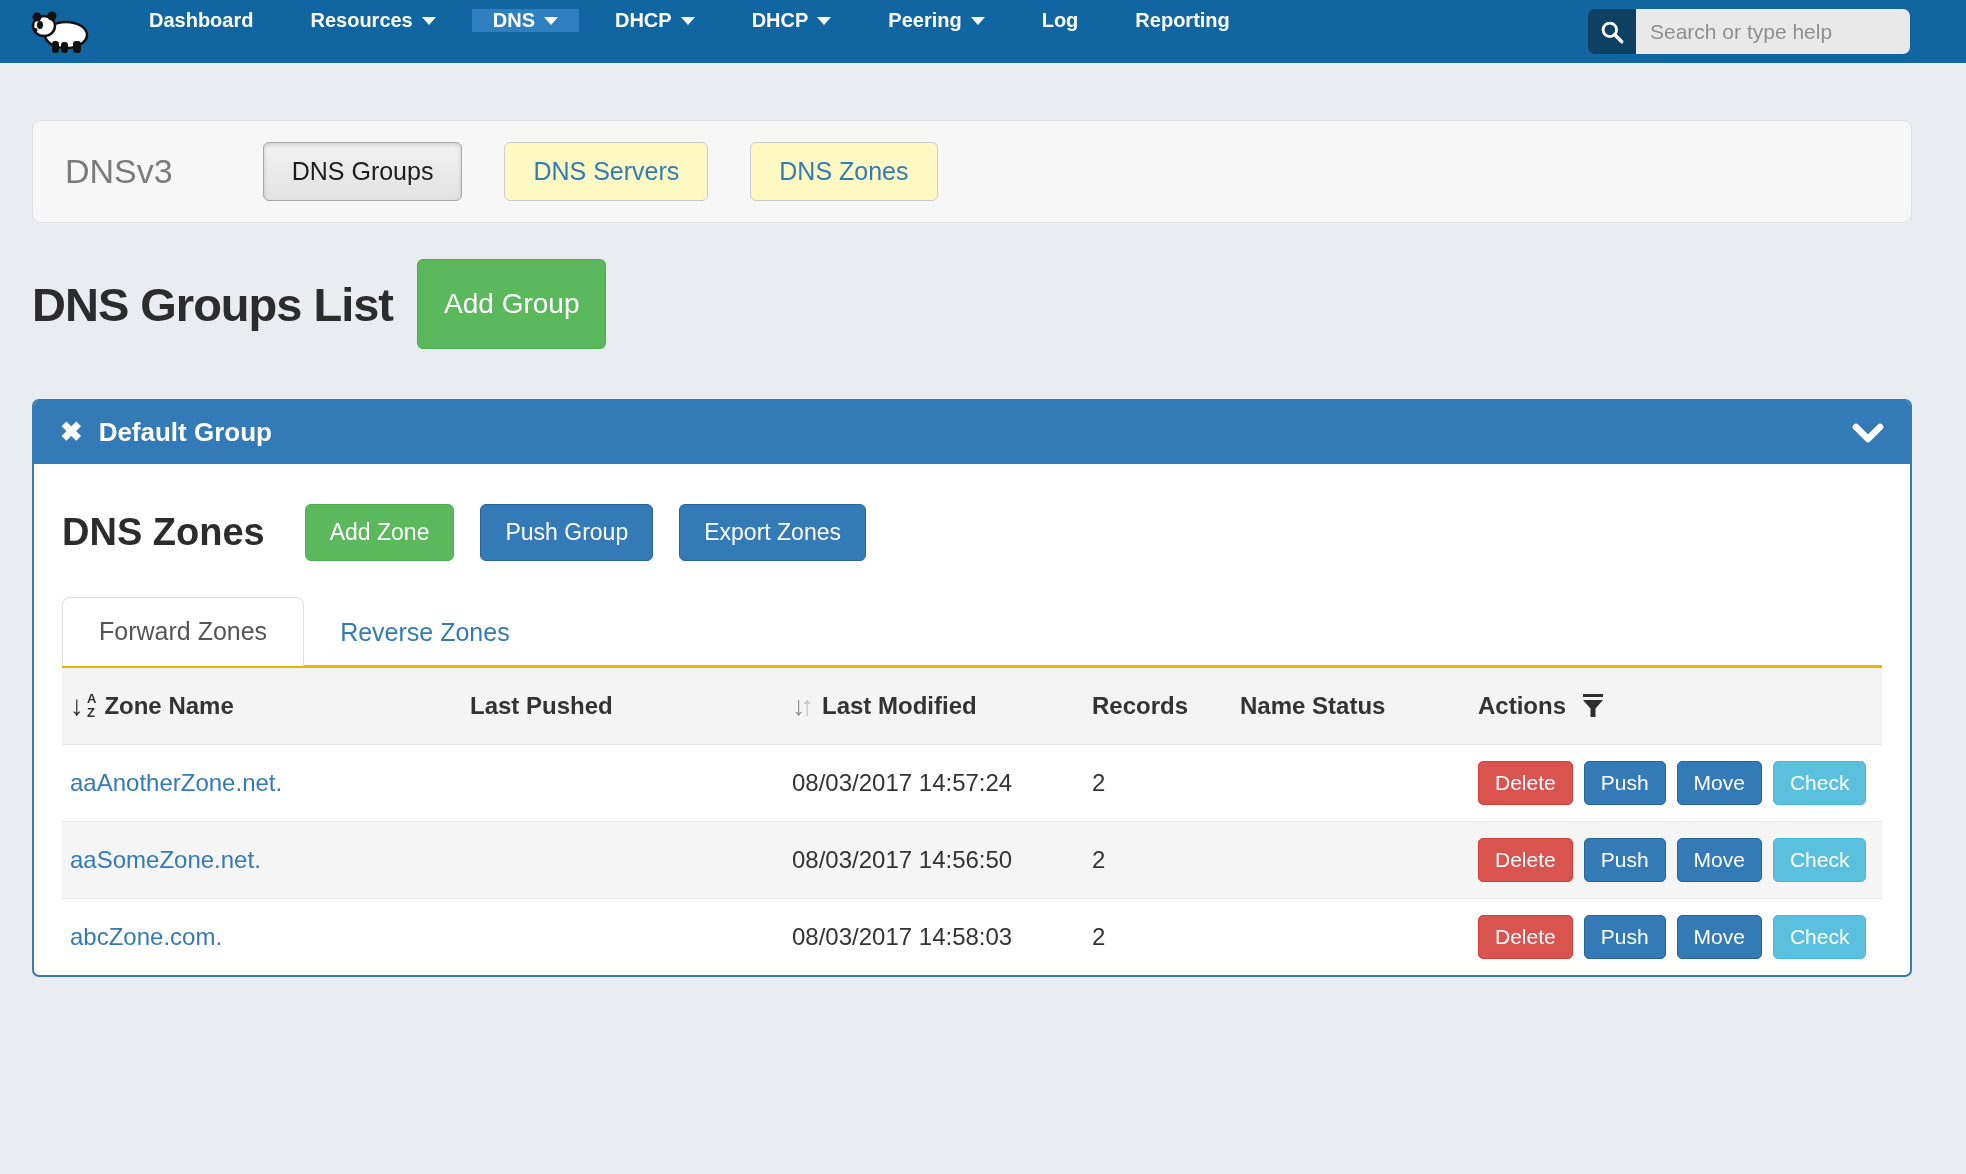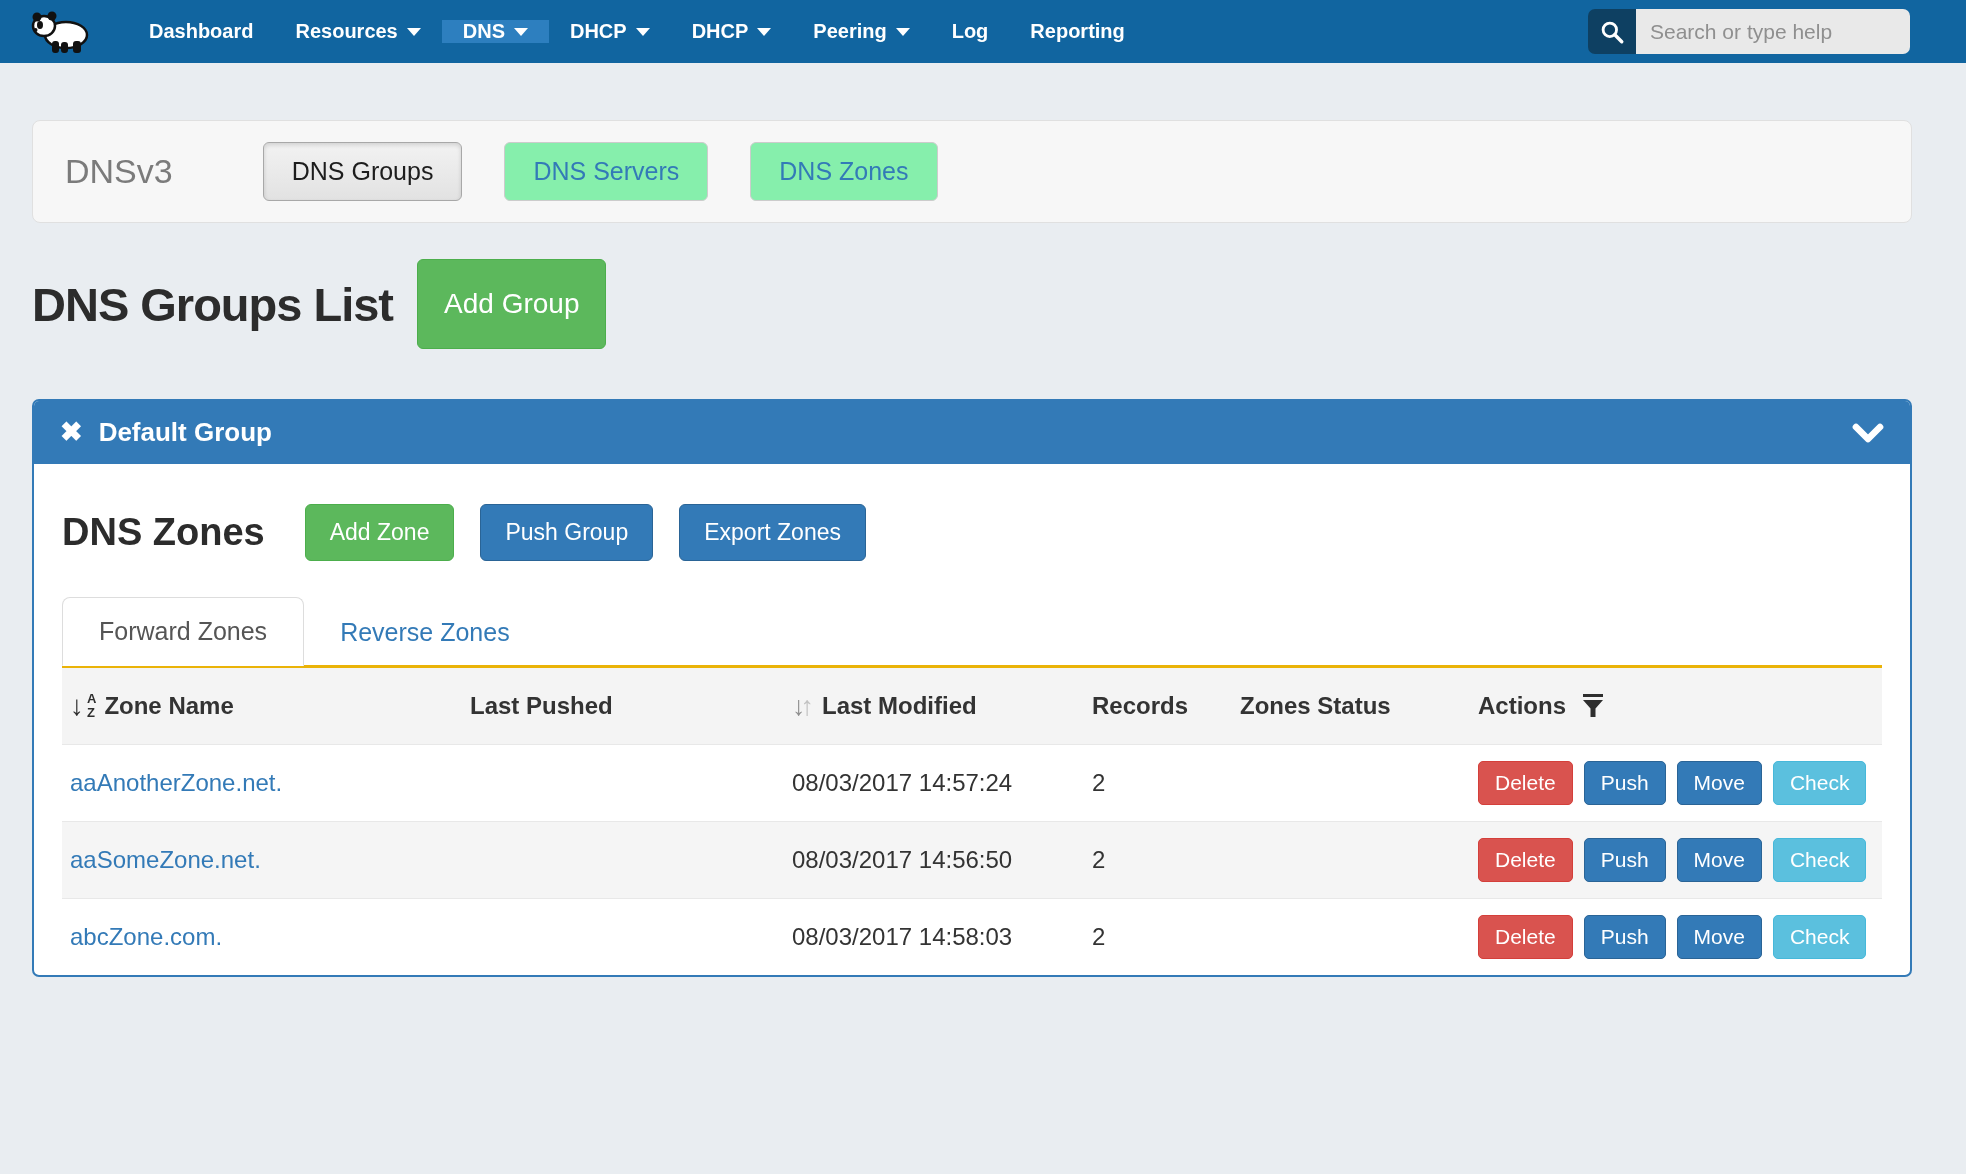--- a/index.html
+++ b/index.html
@@ -11,21 +11,21 @@
     color:#333;
   }
 
   
   .navbar {
     height:63px; background:#1165a0;
     display:flex; align-items:center;
     padding-left:30px;
   }
   .logo { display:flex; align-items:center; margin-right:34px; cursor:pointer; }
-  .nav { display:flex; align-items:center; height:45px; }
+  .nav { display:flex; align-items:flex-start; height:45px;gap:15px; }
   .nav-item {
     display:flex; align-items:center; gap:9px;
     padding:0 21px; color:#fff; font-size:20px; font-weight:bold;
     text-decoration:none; cursor:pointer; white-space:nowrap;
   }
   .nav-item.active { background:#2d7fbf; }
   .caret {
     width:0; height:0; display:inline-block;
     border-left:7px solid transparent; border-right:7px solid transparent;
     border-top:8px solid #fff;
@@ -48,21 +48,21 @@
 
   
   .subnav {
     margin-top:57px; height:103px;
     background:#f7f7f7; border:1px solid #e0e0e0; border-radius:8px;
     display:flex; align-items:center; gap:42px; padding:0 32px;
   }
   .subnav-title { font-size:34px; color:#7b7b7b; margin-right:48px; }
   .btn-toggle {
     font-family:inherit; font-size:25px; padding:14px 28px;
-    border-radius:6px; border:1px solid #ccc; background:#86efac; color:#337ab7;
+    border-radius:6px; border:1px solid #ccc; background:#fef9c3; color:#337ab7;
     cursor:pointer; white-space:nowrap;
   }
   .btn-toggle.active {
     background:linear-gradient(#f2f2f2,#e2e2e2);
     border-color:#a8a8a8; color:#1d1d1d;
     box-shadow:inset 0 2px 4px rgba(0,0,0,.14);
   }
 
   
   .page-title-row { display:flex; align-items:center; gap:24px; margin:36px 0 26px; }
@@ -270,21 +270,21 @@
                 <span>Last Modified</span>
               </span>
             </th>
             <th>
               <span class="th-inner">
                   <span>Records</span>
                 </span>
             </th>
             <th>
               <span class="th-inner">
-                  <span>Zones Status</span>
+                  <span>Name Status</span>
                 </span>
             </th>
             <th>
               <span class="th-inner">
                 <span>Actions</span>
                 <span class="filter-icon">
                   <svg width="22" height="24" viewBox="0 0 22 24" fill="#2e2e2e">
                     <rect x="1" y="0" width="20" height="3"></rect>
                     <path d="M1 6 L21 6 L13.5 14.5 L13.5 23 L8.5 23 L8.5 14.5 Z"></path>
                   </svg>

